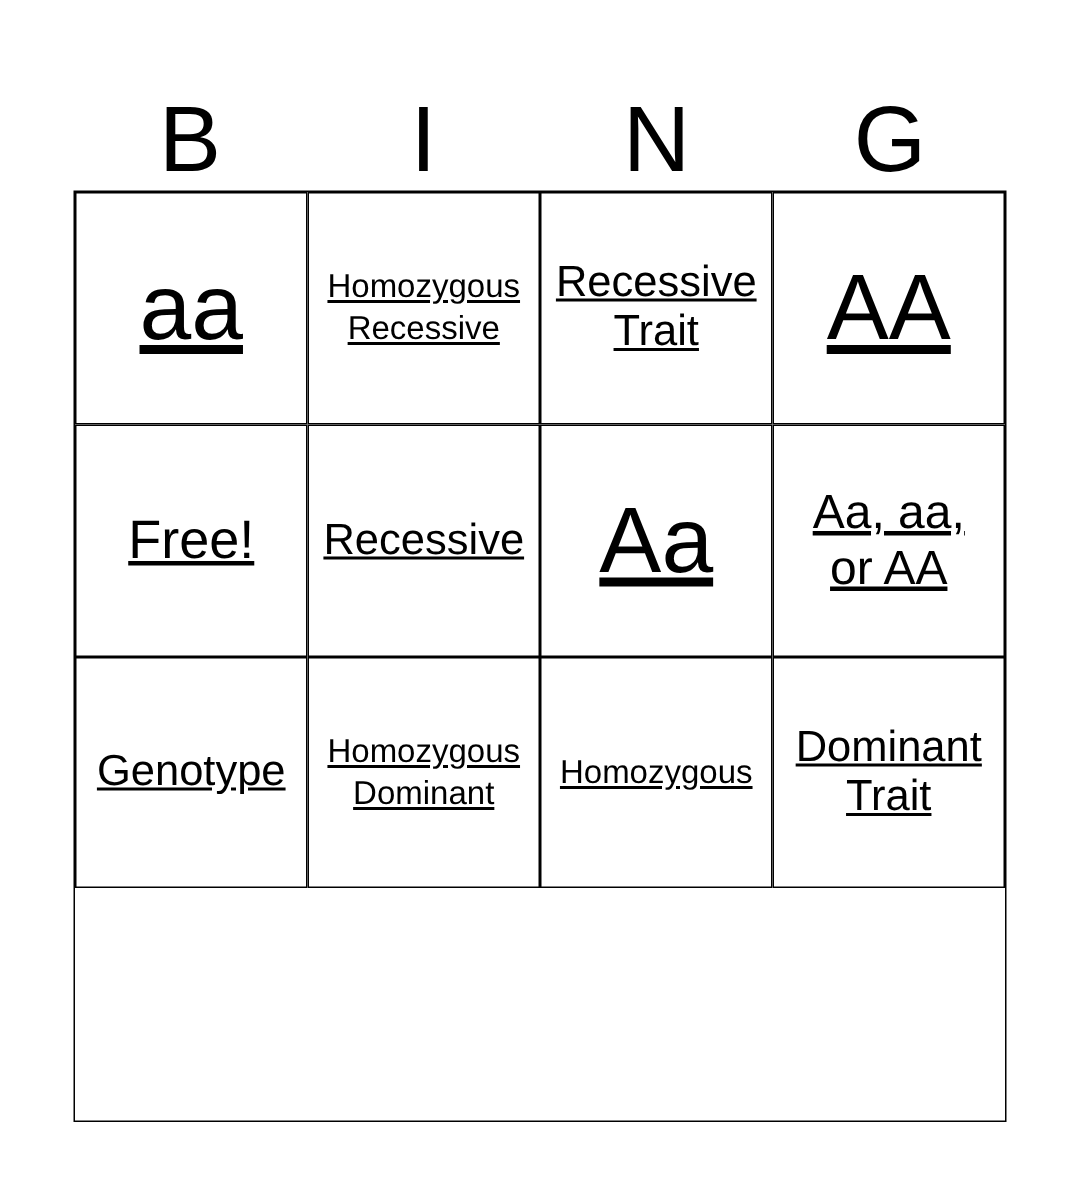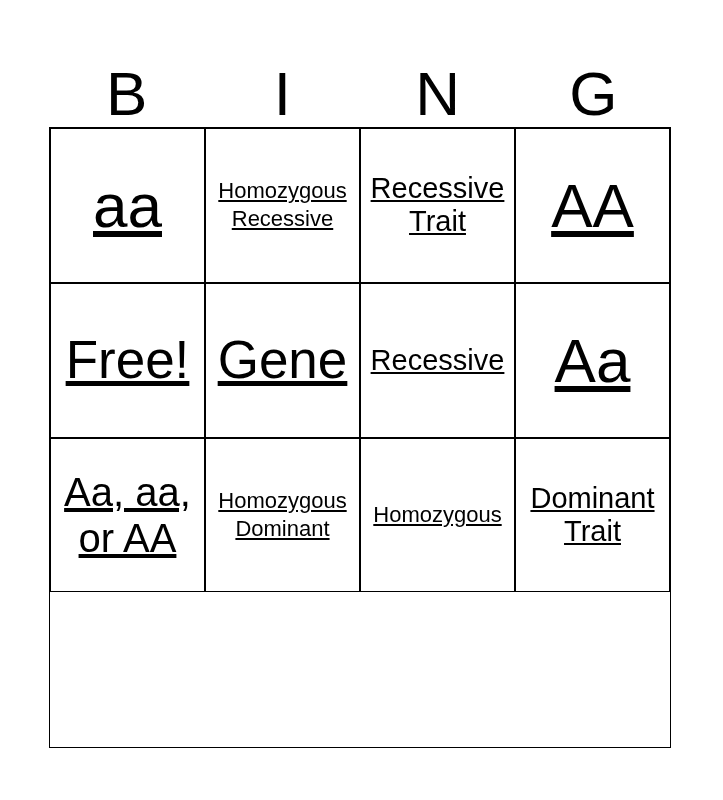--- a/index.html
+++ b/index.html
@@ -58,22 +58,22 @@
     align-items: center;
     justify-content: center;
     text-align: center;
     white-space: pre-line;
     padding: 4px;
     background: #ffffff;
     color: #000000;
     cursor: pointer;
   }
   .fs-xl { font-size: 62px; line-height: 1.05; }
-  .fs-lg { font-size: 53px; line-height: 1.05; }
-  .fs-ml { font-size: 40px; line-height: 1.15; }
+  .fs-lg { font-size: 36px; line-height: 1.05; }
+  .fs-ml { font-size: 32px; line-height: 1.15; }
   .fs-md { font-size: 29px; line-height: 1.14; }
   .fs-sm { font-size: 22px; line-height: 1.27; }
 </style>
 </head>
 <body>
 
 <div id="page">
 
   <div id="header-row">
     <div class="letter-cell">
@@ -92,26 +92,26 @@
 
   <div id="bingo-grid">
     <div class="cell fs-xl">aa</div>
     <div class="cell fs-sm">Homozygous
 Recessive</div>
     <div class="cell fs-md">Recessive
 Trait</div>
     <div class="cell fs-xl">AA</div>
 
     <div class="cell fs-lg">Free!</div>
-    <div class="cell fs-lg">Gene</div>
     <div class="cell fs-md">Recessive</div>
 
     <div class="cell fs-xl">Aa</div>
     <div class="cell fs-ml">Aa, aa,
 or AA</div>
+    <div class="cell fs-md">Genotype</div>
 
     <div class="cell fs-sm">Homozygous
 Dominant</div>
     <div class="cell fs-sm">Homozygous</div>
     <div class="cell fs-md">Dominant
 Trait</div>
   </div>
 
 </div>
 

